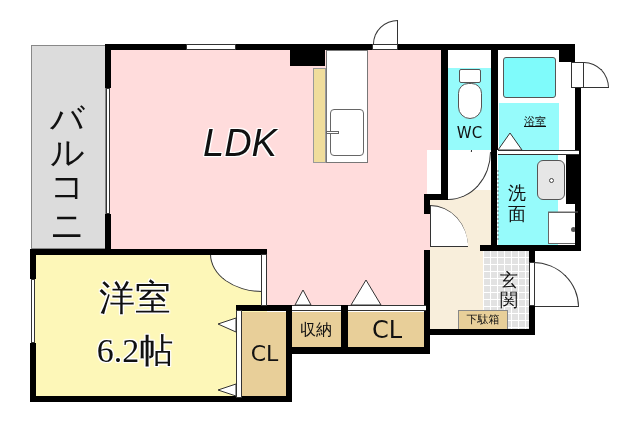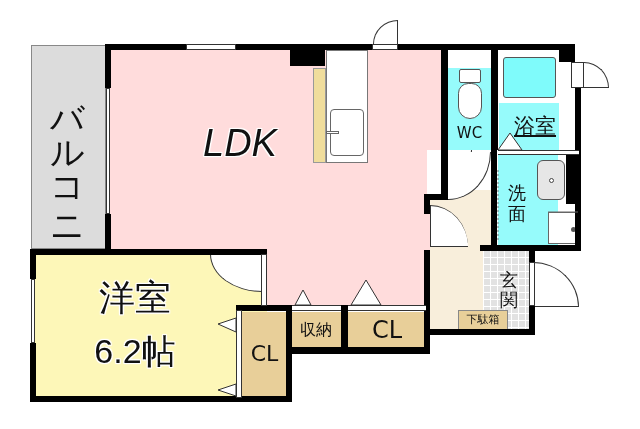--- a/index.html
+++ b/index.html
@@ -60,21 +60,21 @@
   <div class="abs" style="left:448px;top:68px;width:43px;height:82px;background:#96fbfb;"></div>
   <div class="abs" style="left:459px;top:69px;width:22px;height:14px;background:#fff;border:1px solid #555;border-radius:2px;"></div>
   <div class="abs" style="left:458px;top:83px;width:24px;height:36px;background:#fff;border:1px solid #555;border-radius:12px 12px 14px 14px;"></div>
   <div class="label" style="left:448px;top:126px;width:43px;font-size:15px;">WC</div>
 
   <div class="abs" style="left:448px;top:152px;width:43px;height:48px;background:#fff;border-bottom-right-radius:43px 48px;border-right:1px solid #333;border-bottom:1px solid #333;"></div>
 
   <div class="abs" style="left:499px;top:103px;width:60px;height:49px;background:#96fbfb;"></div>
   <div class="abs" style="left:499px;top:51px;width:60px;height:52px;background:#fff;"></div>
   <div class="abs" style="left:503px;top:57px;width:53px;height:41px;background:#7ffbfb;border:1px solid #555;border-radius:3px;"></div>
-  <div class="label" style="left:510px;top:116px;width:50px;font-size:21px;text-decoration:underline;">浴室</div>
+  <div class="label" style="left:510px;top:116px;width:50px;font-size:11px;text-decoration:underline;">浴室</div>
 
   <div class="abs" style="left:584px;top:62px;width:25px;height:26px;background:#fff;border-top-right-radius:25px 26px;border-top:1px solid #333;border-right:1px solid #333;border-bottom:1px solid #333;"></div>
 
   <div class="abs" style="left:498px;top:155px;width:60px;height:90px;background:#96fbfb;"></div>
   <div class="abs" style="left:537px;top:160px;width:28px;height:40px;background:#e6e6e6;border:1px solid #555;border-radius:6px;"></div>
   <div class="abs" style="left:549px;top:178px;width:5px;height:5px;border:1px solid #444;border-radius:50%;background:#fff;"></div>
   <div class="abs" style="left:548px;top:212px;width:30px;height:32px;background:#fff;border:1px solid #666;"></div>
   <div class="abs" style="left:571px;top:227px;width:5px;height:5px;border-radius:50%;background:#555;"></div>
   <div class="label" style="left:505px;top:182px;width:24px;font-size:18px;line-height:21px;">
     <span style="display:block;">洗</span>
@@ -133,15 +133,15 @@
     <polygon points="236,318 218,324 236,332" fill="#fff" stroke="#333" stroke-width="1"></polygon>
     <polygon points="236,384 218,390 236,396" fill="#fff" stroke="#333" stroke-width="1"></polygon>
     <polygon points="498,150 510,133 522,150" fill="#fff" stroke="#333" stroke-width="1"></polygon>
     <line x1="498" y1="170" x2="498" y2="240" stroke="#777" stroke-width="1" stroke-dasharray="2,2"></line>
     <line x1="548" y1="212" x2="578" y2="212" stroke="#666" stroke-width="1"></line>
   </svg>
 
   <div class="label halo" style="left:170px;top:124px;width:140px;font-size:38px;font-family:'Liberation Sans', sans-serif;font-style:italic;">LDK</div>
 
   <div class="label halo" style="left:80px;top:280px;width:110px;font-size:36px;">洋室</div>
-  <div class="label halo" style="left:70px;top:334px;width:130px;font-size:34px;font-family:Liberation Sans, sans-serif;">6.2帖</div>
+  <div class="label halo" style="left:70px;top:334px;width:130px;font-size:34px;font-family:Liberation Serif, serif;">6.2帖</div>
 
 </div>
 
 </body></html>

